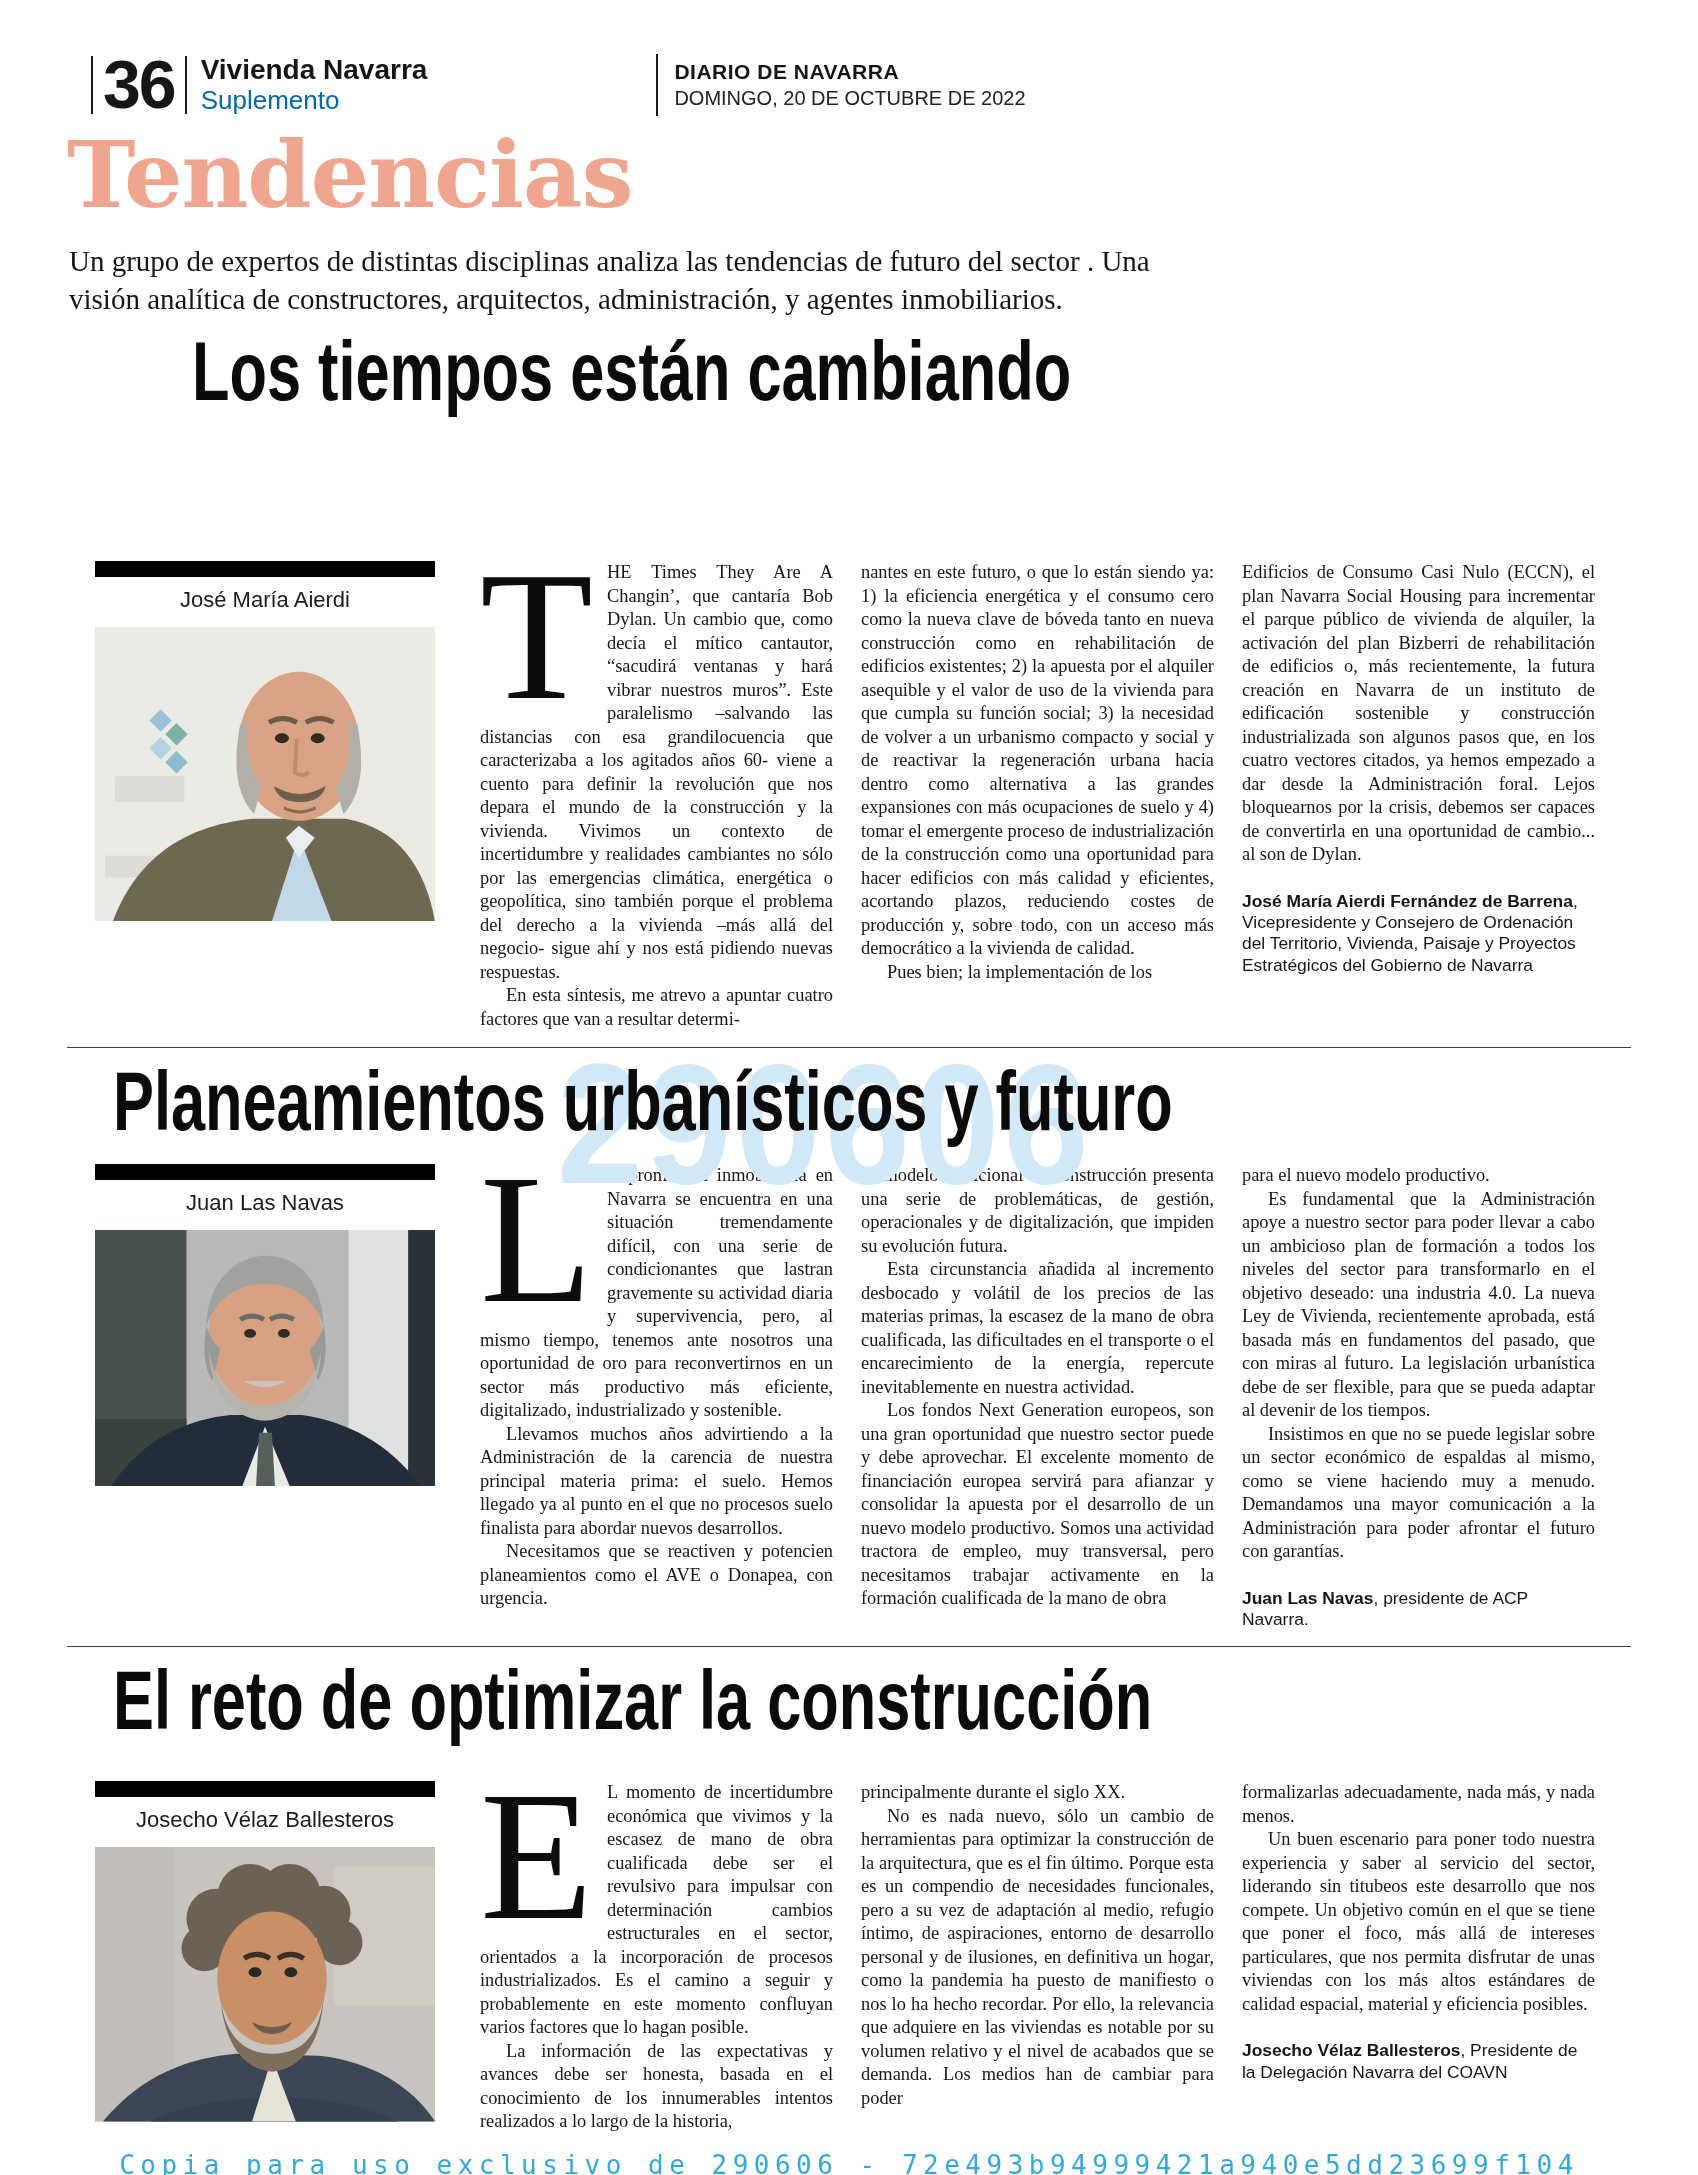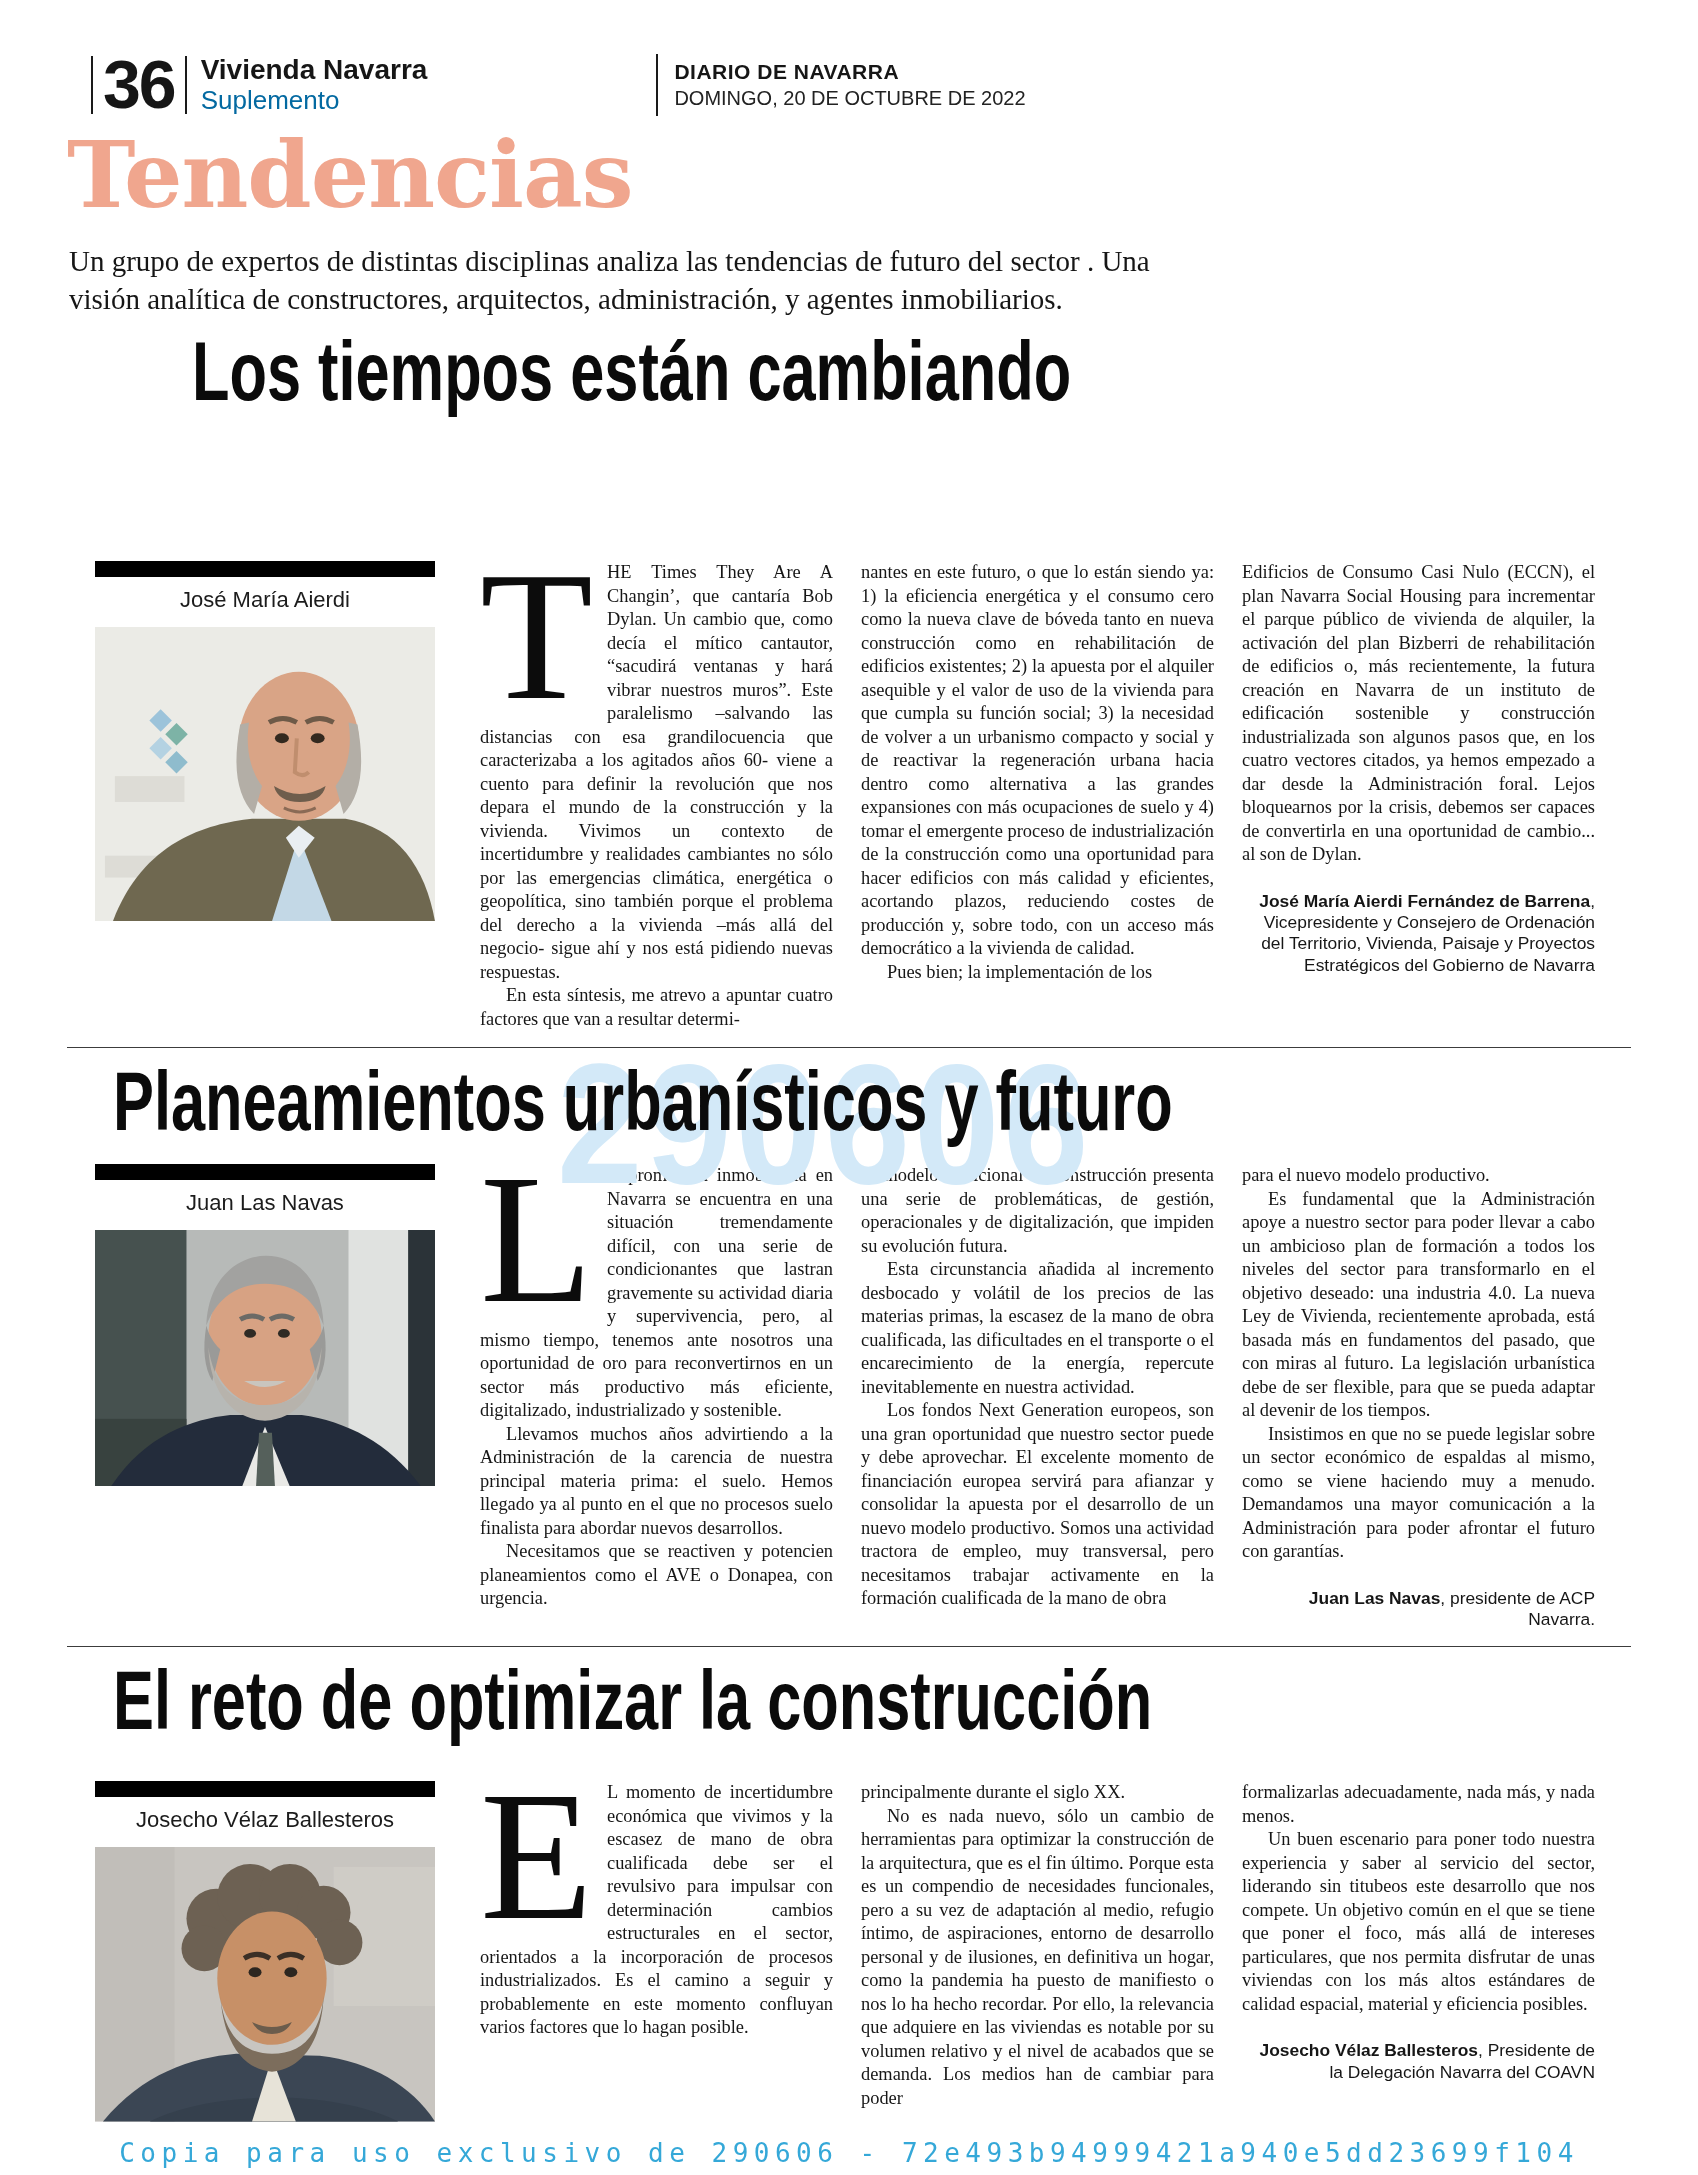--- a/index.html
+++ b/index.html
@@ -43,21 +43,21 @@
   .photo { width:340px; display:block; }
   .cols { display:flex; margin-left:45px; }
   .tcol { width:353px; flex:none; margin-right:28px; text-align:justify;
     font-size:18.4px; line-height:23.5px; hyphens:auto; -webkit-hyphens:auto; }
   .tcol p { margin:0; }
   .tcol p + p { text-indent:26px; }
   .dropcap { float:left; font-family:"Liberation Serif", serif; font-size:185px;
     line-height:141px; padding:4px 14px 0 0; color:#0c0c0c; }
   .sig { margin-top:24px !important; text-indent:0 !important;
     font-family:"Liberation Sans", sans-serif; font-size:17.4px; line-height:21.4px;
-    text-align:right; hyphens:none; }
+    text-align:left; hyphens:none; }
   .sig b { font-weight:bold; }
   .divider { border:none; border-top:1.5px solid #3c3c3c; margin:16px 0 12px 0; }
   
   .watermark { position:absolute; left:490px; top:-22px; z-index:0;
     font-family:"Liberation Sans", sans-serif; font-weight:bold; font-size:171px;
     line-height:171px; color:#d3e9f8; letter-spacing:4px;
     transform:scaleX(.9); transform-origin:left top; }
   .footer-note { font-family:"DejaVu Sans Mono", monospace; font-size:26px;
     letter-spacing:5.5px; text-align:center; margin-top:16px; color:#35a8d8; }
 </style>
@@ -209,20 +209,21 @@
           <path d="M150,112 q13,-8 26,0" stroke="#3a2f26" stroke-width="5" fill="none"></path>
           <path d="M184,112 q13,-8 26,0" stroke="#3a2f26" stroke-width="5" fill="none"></path>
           <ellipse cx="161" cy="126" rx="6.5" ry="5" fill="#2c2620"></ellipse>
           <ellipse cx="197" cy="126" rx="6.5" ry="5" fill="#2c2620"></ellipse>
           <path d="M158,176 q20,10 40,0 q-6,12 -20,12 q-14,0 -20,-12 Z" fill="#6b5c4c"></path>
         </svg>
       </div>
       <div class="cols">
         <div class="tcol">
           <p><span class="dropcap">E</span><span>L momento de incertidumbre económica que vivimos y la escasez de mano de obra cualificada debe ser el revulsivo para impulsar con determinación cambios estructurales en el sector, orientados a la incorporación de procesos industrializados. Es el camino a seguir y probablemente en este momento confluyan varios factores que lo hagan posible.</span></p>
+          <p>La información de las expectativas y avances debe ser honesta, basada en el conocimiento de los innumerables intentos realizados a lo largo de la historia,</p>
         </div>
         <div class="tcol">
           <p>principalmente durante el siglo XX.</p>
           <p>No es nada nuevo, sólo un cambio de herramientas para optimizar la construcción de la arquitectura, que es el fin último. Porque esta es un compendio de necesidades funcionales, pero a su vez de adaptación al medio, refugio íntimo, de aspiraciones, entorno de desarrollo personal y de ilusiones, en definitiva un hogar, como la pandemia ha puesto de manifiesto o nos lo ha hecho recordar. Por ello, la relevancia que adquiere en las viviendas es notable por su volumen relativo y el nivel de acabados que se demanda. Los medios han de cambiar para poder</p>
         </div>
         <div class="tcol">
           <p>formalizarlas adecuadamente, nada más, y nada menos.</p>
           <p>Un buen escenario para poner todo nuestra experiencia y saber al servicio del sector, liderando sin titubeos este desarrollo que nos compete. Un objetivo común en el que se tiene que poner el foco, más allá de intereses particulares, que nos permita disfrutar de unas viviendas con los más altos estándares de calidad espacial, material y eficiencia posibles.</p>
           <p class="sig"><b>Josecho Vélaz Ballesteros</b><span>, Presidente de la Delegación Navarra del COAVN</span></p>
         </div>

